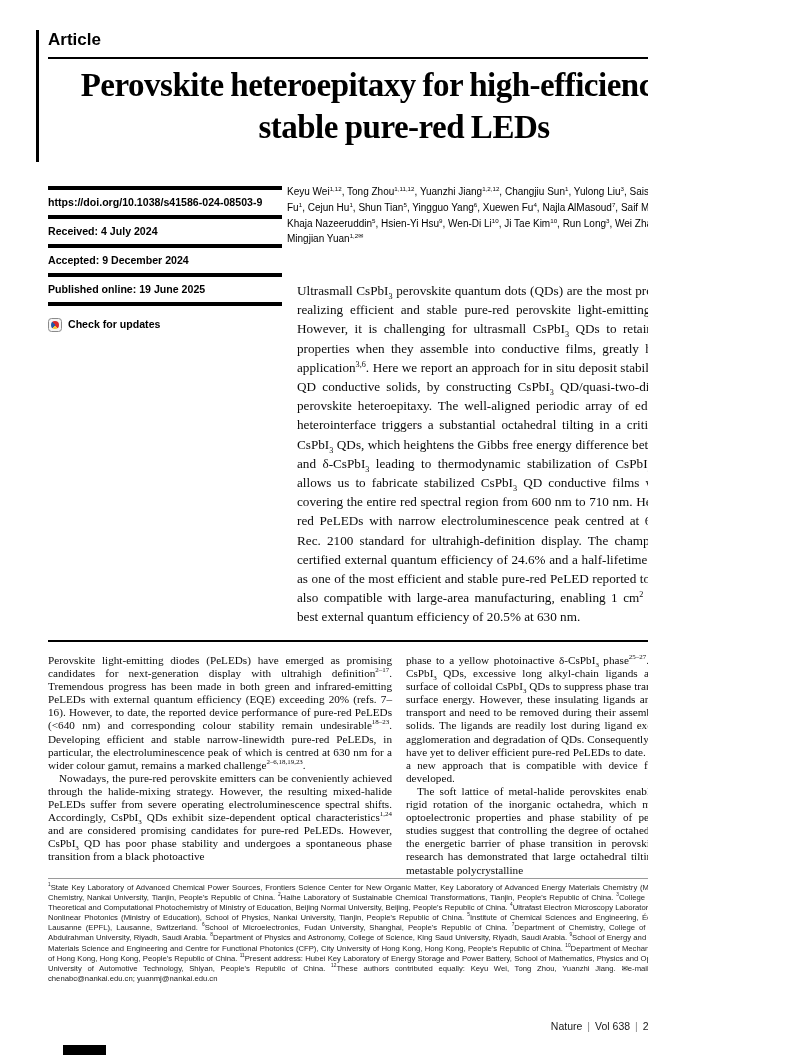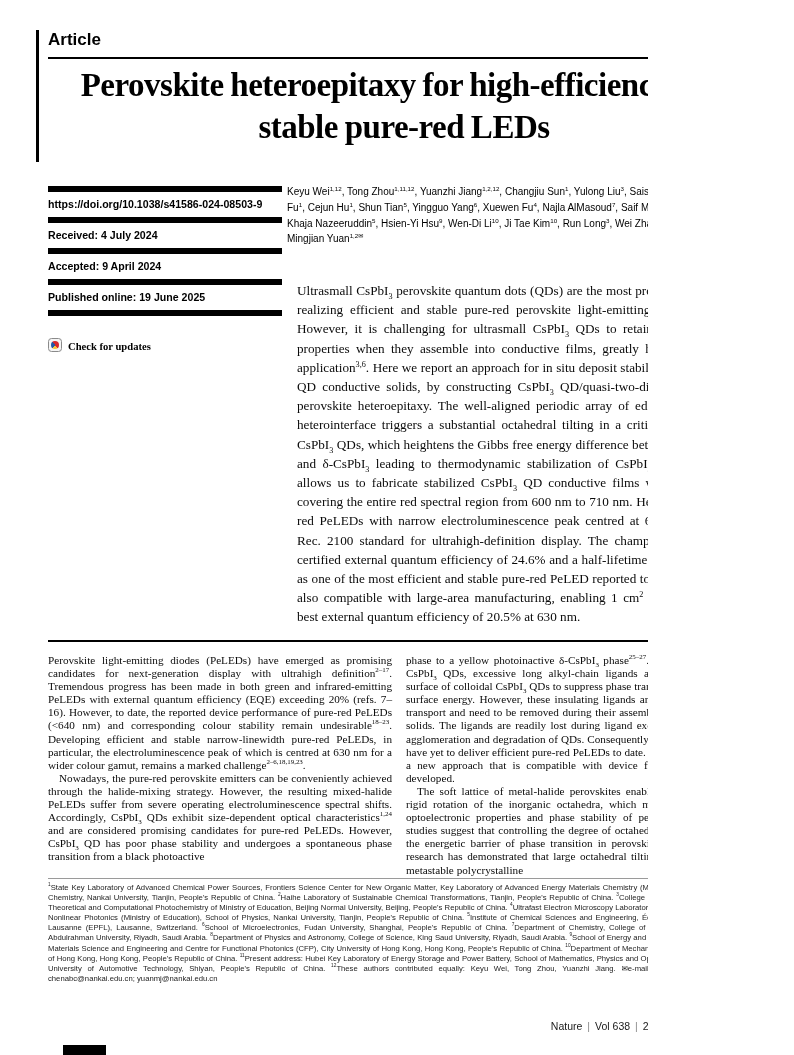--- a/index.html
+++ b/index.html
@@ -11,22 +11,22 @@
   .vrule { position:absolute; left:36px; top:30px; width:2.5px; height:132px; background:#000; }
   .article-label { position:absolute; left:48px; top:30px; font-size:17px; font-weight:700; font-family:"Liberation Sans",sans-serif; }
   .header-rule { position:absolute; left:48px; top:57px; width:708px; height:2px; background:#000; }
   .title {
     position:absolute; left:48px; top:64px; width:712px;
     font-family:"Liberation Serif", serif; font-weight:700;
     font-size:33px; line-height:42px; letter-spacing:-0.5px; word-spacing:-1px; color:#000;text-align:center;
   }
   
   .meta { position:absolute; left:48px; top:186px; width:234px; }
-  .meta-row { border-top:6px solid #000000; padding:6px 0 7px 0; font-size:10.6px; font-weight:700; white-space:nowrap; }
-  .meta-row.check { display:flex; align-items:flex-end; gap:6px; padding-top:22px;font-family:Liberation Serif, serif; }
+  .meta-row { border-top:4px solid #000000; padding:6px 0 7px 0; font-size:10.6px; font-weight:700; white-space:nowrap; }
+  .meta-row.check { display:flex; align-items:flex-start; gap:6px; padding-top:12px; }
   .crossmark { width:14px; height:14px; border:1.6px solid #8a8a8a; border-radius:3.5px; background:#f5f5f5; display:flex; align-items:center; justify-content:center; flex:0 0 auto; }
   .crossmark .dot { width:8px; height:8px; border-radius:50%;
     background:conic-gradient(#d6272c 0 38%, #f2c43d 38% 60%, #2358a7 60% 88%, #d6272c 88% 100%); }
   
   .authors {
     position:absolute; left:287px; top:184px; width:470px;
     font-size:10px; line-height:15.8px; font-weight:400; font-family:"Liberation Sans",sans-serif;
   }
   .abstract {
     position:absolute; left:297px; top:281px; width:470px;
@@ -61,21 +61,21 @@
 
   <div class="vrule"></div>
   <div class="article-label">Article</div>
   <div class="header-rule"></div>
 
   <h1 class="title">Perovskite heteroepitaxy for high-efficiency and stable pure-red LEDs</h1>
 
   <div class="meta">
     <div class="meta-row">https://doi.org/10.1038/s41586-024-08503-9</div>
     <div class="meta-row">Received: 4 July 2024</div>
-    <div class="meta-row">Accepted: 9 April 2024</div>
+    <div class="meta-row">Accepted: 9 December 2024</div>
     <div class="meta-row">Published online: 19 June 2025</div>
     <div class="meta-row check">
       <span class="crossmark">
           <span class="dot"></span>
         </span>
       <span>Check for updates</span>
     </div>
   </div>
 
   <div class="authors">Keyu Wei<sup>1,12</sup>, Tong Zhou<sup>1,11,12</sup>, Yuanzhi Jiang<sup>1,2,12</sup>, Changjiu Sun<sup>1</sup>, Yulong Liu<sup>3</sup>, Saisai Li<sup>1</sup>, Siyu Liu<sup>4</sup>, Xinliang Fu<sup>1</sup>, Cejun Hu<sup>1</sup>, Shun Tian<sup>5</sup>, Yingguo Yang<sup>6</sup>, Xuewen Fu<sup>4</sup>, Najla AlMasoud<sup>7</sup>, Saif M. H. Qaid<sup>8</sup>, Mohammad Khaja Nazeeruddin<sup>5</sup>, Hsien-Yi Hsu<sup>9</sup>, Wen-Di Li<sup>10</sup>, Ji Tae Kim<sup>10</sup>, Run Long<sup>3</sup>, Wei Zhang<sup>1,2✉</sup>, Jun Chen<sup>1,2✉</sup> &amp; Mingjian Yuan<sup>1,2✉</sup></div>

